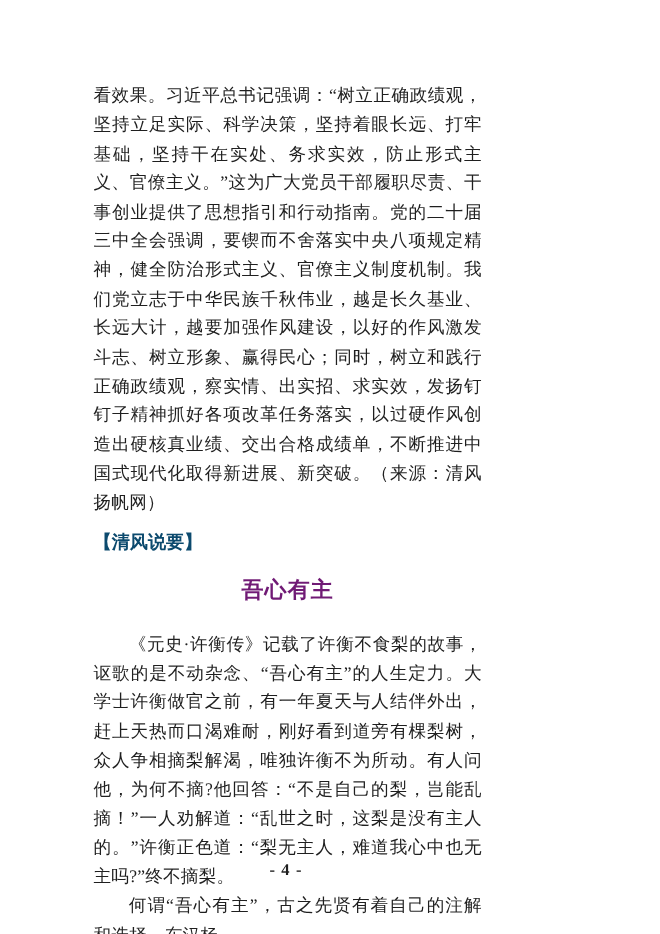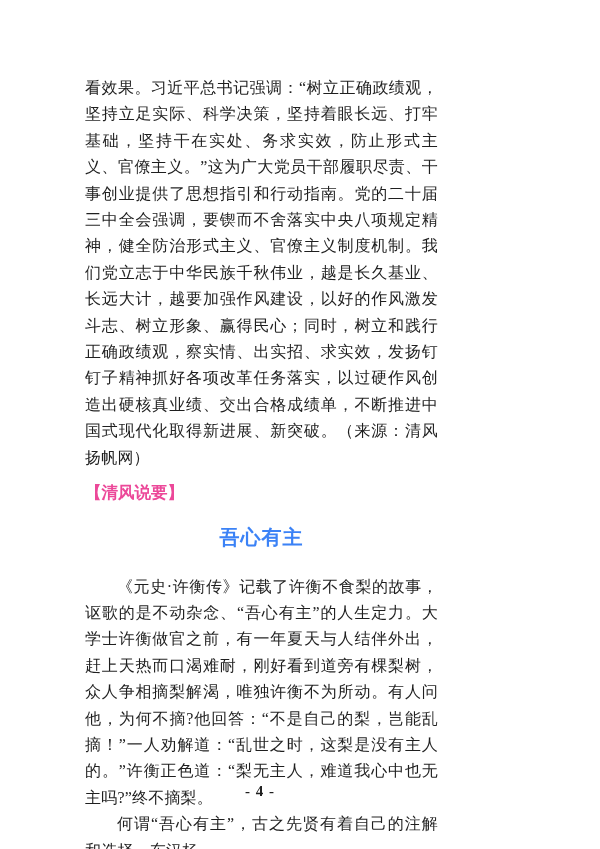--- a/index.html
+++ b/index.html
@@ -30,30 +30,30 @@
     letter-spacing: 0.2px;
   }
   .indent {
     text-indent: 2em;
   }
   .section-header {
     font-size: 16.5px;
     font-weight: bold;
     line-height: 26.4px;
     margin: 9px 0 0 0;
-    color: #ec4899;
+    color: #0c4a6e;
   }
   .article-title {
     font-size: 20px;
     font-weight: bold;
     text-align: center;
     line-height: 26px;
     margin: 17px 0 24px 0;
     letter-spacing: 1px;
-    color: #3b82f6;
+    color: #701a75;
   }
   .page-footer {
     position: absolute;
     left: 0;
     right: 0;
     top: 783px;
     text-align: center;
     font-size: 15px;
     font-weight: bold;
     letter-spacing: 1px;

